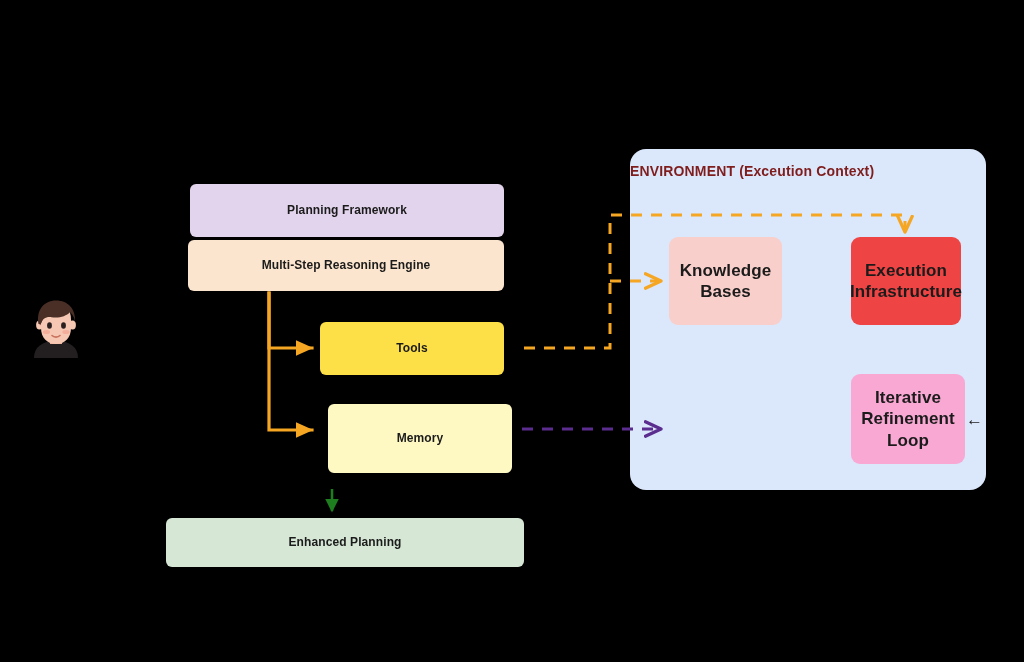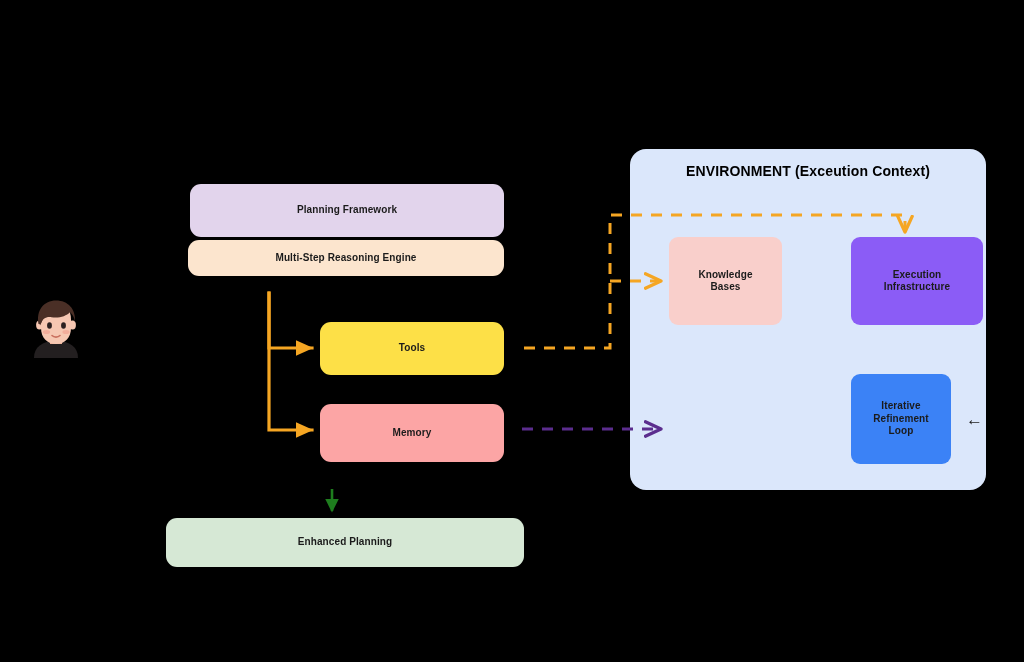--- a/index.html
+++ b/index.html
@@ -29,38 +29,38 @@
     display: flex;
     align-items: center;
     justify-content: center;
     text-align: center;
     color: #1b1b1b;
     font-weight: bold;
     letter-spacing: 0.1px;
     line-height: 1.25;
     padding: 4px 8px;
   }
-  .node.wide  { font-size: 10px; border-radius: 11px; }
-  .node.inner { font-size: 10px; border-radius: 9px; }
+  .node.wide  { font-size: 12px; border-radius: 6px; }
+  .node.inner { font-size: 17px; border-radius: 9px; }
 
   
   #env-panel {
     position: absolute;
     box-sizing: border-box;
     border-radius: 16px;
   }
   #env-title {
     position: absolute;
     top: 14px;
     left: 0;
     width: 100%;
-    text-align: center;
+    text-align: left;
     font-size: 14px;
     font-weight: bold;
-    color: #000000;
+    color: #7f1d1d;
     letter-spacing: 0.15px;
   }
 
   
   #avatar {
     position: absolute;
     left: 28px;
     top: 298px;
     width: 56px;
     height: 60px;
@@ -161,36 +161,36 @@
       <ellipse cx="18.5" cy="34" rx="3.6" ry="2.1" fill="#f0a08f" opacity="0.65"></ellipse>
       <ellipse cx="38" cy="34" rx="3.6" ry="2.1" fill="#f0a08f" opacity="0.65"></ellipse>
 
       <path d="M24,37.5 C26,39.6 30,39.6 32,37.5" fill="none" stroke="#c9705e" stroke-width="1.6" stroke-linecap="round"></path>
     </svg>
   </div>
 
   <div class="node wide" style="left: 190px; top: 184px; width: 314px; height: 53px; background: rgb(226, 212, 236);">
     <span>Planning Framework</span>
   </div>
-  <div class="node wide" style="left: 188px; top: 240px; width: 316px; height: 36px; background: rgb(252, 229, 206);">
+  <div class="node wide" style="left: 188px; top: 240px; width: 316px; height: 51px; background: rgb(252, 229, 206);">
     <span>Multi-Step Reasoning Engine</span>
   </div>
   <div class="node wide" style="left: 320px; top: 322px; width: 184px; height: 53px; background: #fde047;">
     <span>Tools</span>
   </div>
-  <div class="node wide" style="left: 320px; top: 404px; width: 184px; height: 58px; background: #fca5a5;">
+  <div class="node wide" style="left: 328px; top: 404px; width: 184px; height: 69px; background: #fef9c3;">
     <span>Memory</span>
   </div>
   <div class="node wide" style="left: 166px; top: 518px; width: 358px; height: 49px; background: rgb(214, 232, 213);">
     <span>Enhanced Planning</span>
   </div>
 
   <div class="node inner" style="left: 669px; top: 237px; width: 113px; height: 88px; background: rgb(249, 207, 203);">
     <span>Knowledge<br>Bases</span>
   </div>
-  <div class="node inner" style="left: 851px; top: 237px; width: 132px; height: 88px; background: #8b5cf6;">
+  <div class="node inner" style="left: 851px; top: 237px; width: 110px; height: 88px; background: #ef4444;">
     <span>Execution<br>Infrastructure</span>
   </div>
-  <div class="node inner" style="left: 851px; top: 374px; width: 100px; height: 90px; background: #3b82f6;">
+  <div class="node inner" style="left: 851px; top: 374px; width: 114px; height: 90px; background: #f9a8d4;">
     <span>Iterative<br>Refinement<br>Loop</span>
   </div>
 
 </div>
 
 </body></html>

